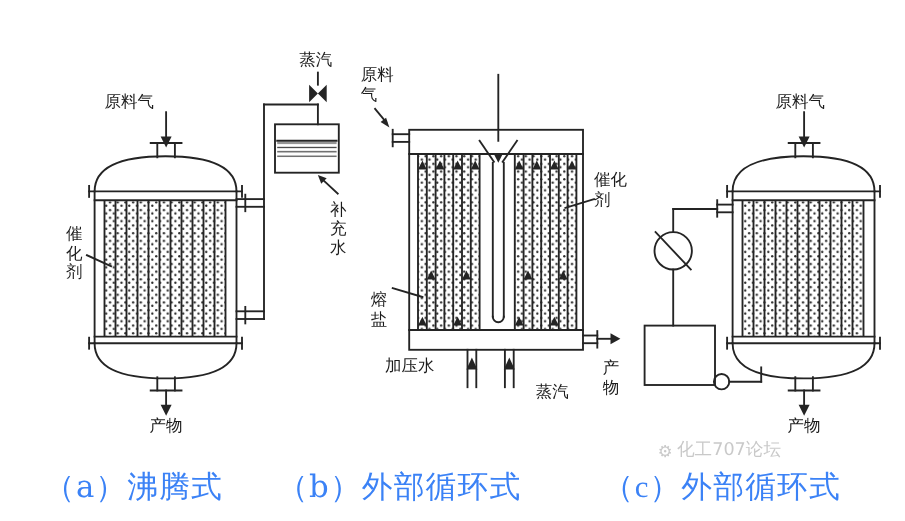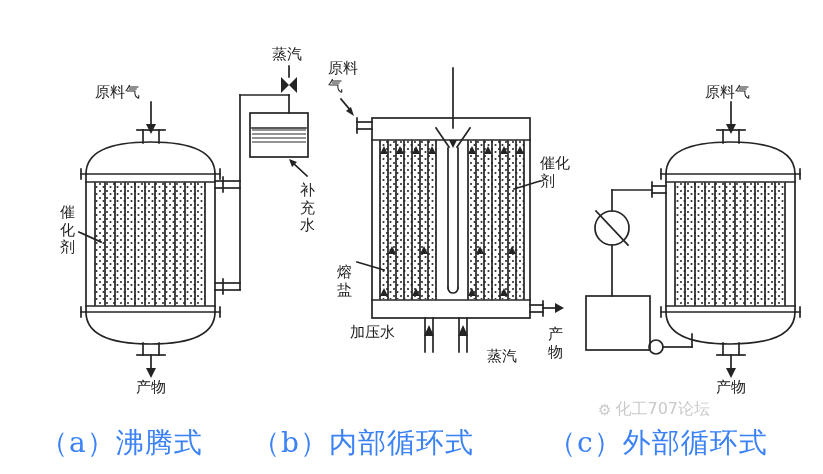--- a/index.html
+++ b/index.html
@@ -250,21 +250,21 @@
   <div class="lbl w2" style="left:540px;top:155px;">催化剂</div>
   <div class="lbl vert" style="left:337px;top:232px;margin-top:32px;">熔盐</div>
   <div class="lbl" style="left:350px;top:324px;">加压水</div>
   <div class="lbl" style="left:487px;top:348px;">蒸汽</div>
   <div class="lbl vert" style="left:548px;top:326px;">产物</div>
 
   <div class="lbl" style="left:705px;top:84px;">原料气</div>
   <div class="lbl" style="left:716px;top:379px;">产物</div>
 
   <div class="caption" style="left:40px;">（a）沸腾式</div>
-  <div class="caption" style="left:252px;">（b）内部循环式</div>
-  <div class="caption" style="left:548px;">（c）外部循环式</div>
+  <div class="caption" style="left:252px;">（b）外部循环式</div>
+  <div class="caption" style="left:548px;font-family:Liberation Serif, serif;">（c）外部循环式</div>
 
   <div class="watermark">
     <span class="logo">⚙</span>
     <span>化工707论坛</span>
   </div>
 
 </div>
 
 </body></html>

